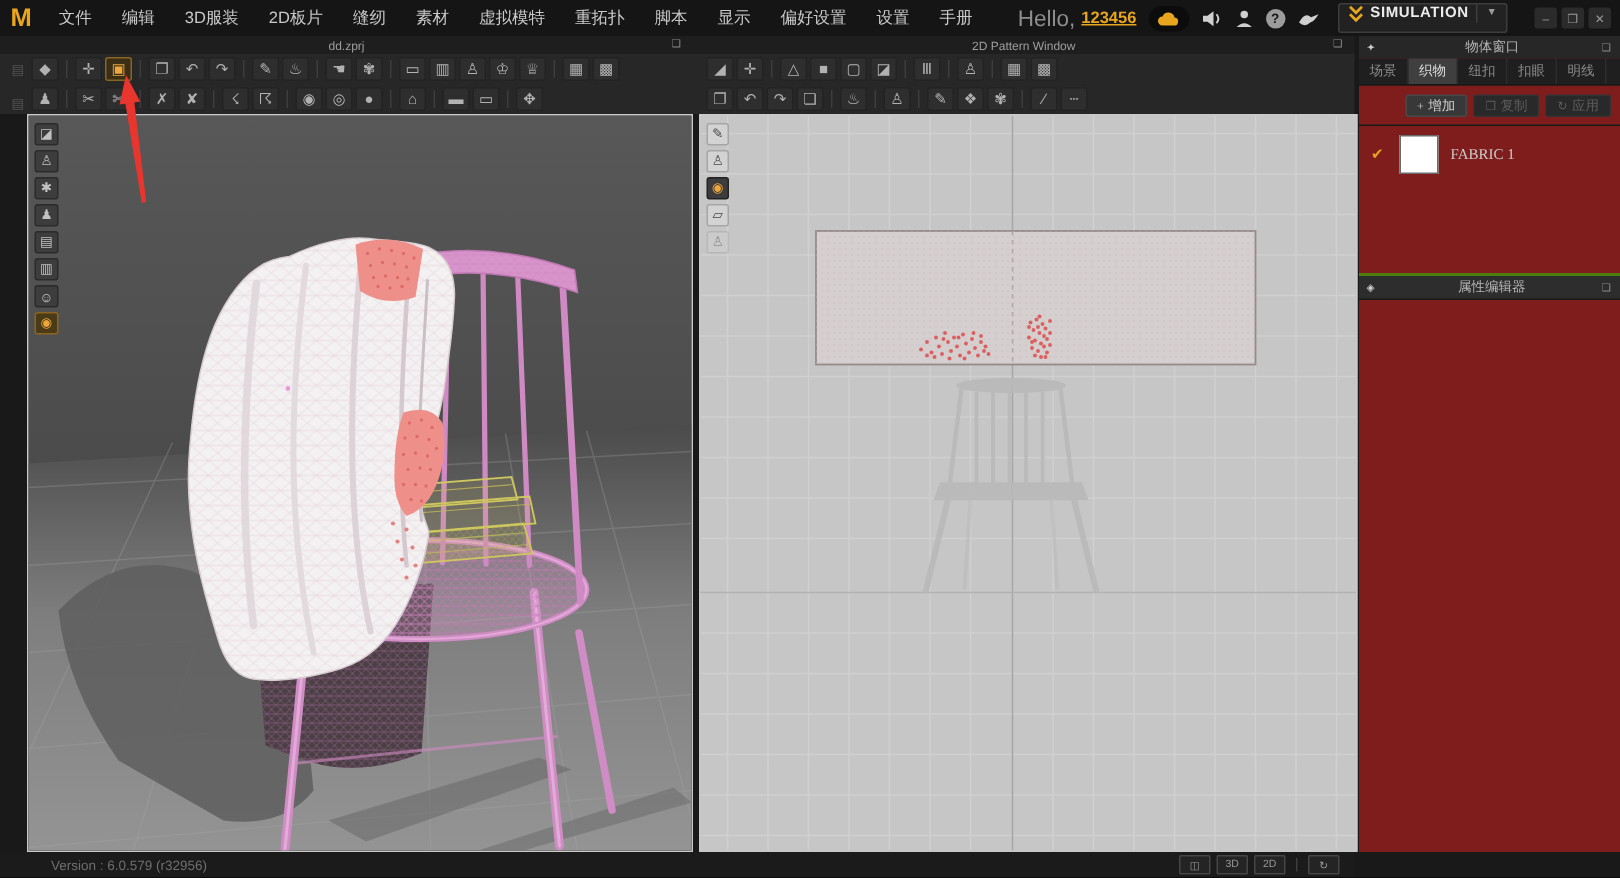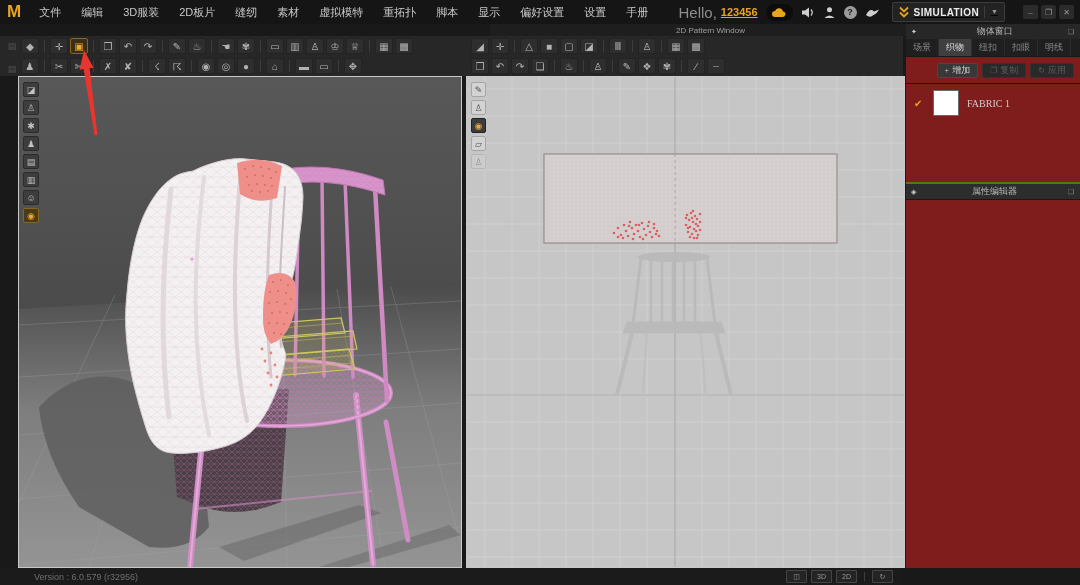--- a/index.html
+++ b/index.html
@@ -11,32 +11,32 @@
   .logo{color:#e8a51e;font-weight:bold;font-size:17px;padding:0 8px 0 7px;line-height:24px;}
   .menu{display:flex;}
   .menu-item{color:#c9c9c9;font-size:11px;padding:12px 10px;line-height:24px;cursor:default;}
   .mb-right{margin-left:auto;display:flex;align-items:center;gap:8px;padding-right:6px;}
   .greeting{color:#8d8d8d;font-size:15px;}
   .username{color:#e8a51e;font-weight:bold;font-size:11px;margin-left:-4px;text-decoration:underline;}
   .pill{width:27px;height:17px;background:#0c0c0c;border-radius:9px;display:flex;align-items:center;justify-content:center;}
   .hicon{display:flex;align-items:center;justify-content:center;color:#cfcfcf;}
   .help{width:13px;height:13px;border-radius:50%;background:#9c9c9c;color:#181818;font-size:9px;
         font-weight:bold;display:flex;align-items:center;justify-content:center;}
-  .simbtn{display:flex;align-items:center;gap:5px;background:#222;border:1px solid #3d3d3d;
-          border-radius:2px;height:18px;padding:0 6px;margin-left:4px;text-decoration:underline;}
+  .simbtn{display:flex;align-items:flex-start;gap:5px;background:#222;border:1px solid #3d3d3d;
+          border-radius:2px;height:18px;padding:0 6px;margin-left:4px;}
   .simlabel{color:#ececec;font-size:10px;font-weight:bold;letter-spacing:.4px;}
   .simdd{color:#999;font-size:7px;border-left:1px solid #3d3d3d;padding-left:6px;height:12px;line-height:12px;}
   .wc{display:flex;gap:3px;margin-left:10px;}
   .wcb{width:15px;height:14px;background:#2b2b2b;border-radius:2px;color:#9a9a9a;font-size:8px;
        display:flex;align-items:center;justify-content:center;}
   
   .caption{position:absolute;top:24px;height:12px;background:#1e1e1e;color:#9f9f9f;font-size:8px;
            display:flex;align-items:center;justify-content:center;}
   .cap-left{left:0;width:462px;}
-  .cap-right{left:490px;width:441px;}
+  .cap-right{left:462px;width:441px;}
   .cap-pop{position:absolute;right:8px;top:2px;color:#8a8a8a;font-size:7px;line-height:8px;}
   
   .toolbar{position:absolute;top:36px;height:40px;background:#272727;box-sizing:border-box;}
   .tb-left{left:0;width:462px;padding-left:20px;}
   .tb-right{left:462px;width:441px;padding-left:8px;}
   .trow{display:flex;align-items:center;height:20px;}
   .tool-btn{width:18px;height:16px;margin:0 1px;display:flex;align-items:center;justify-content:center;
             color:#b2b2b2;font-size:10px;background:#2e2e2e;border:1px solid #232323;border-radius:2px;
             box-sizing:border-box;cursor:default;}
   .tool-btn.active{color:#eda73c;border-color:#8a6420;background:#3a2f16;}
@@ -144,20 +144,24 @@
         <span class="simdd">▼</span>
       </span>
       <span class="wc">
           <span class="wcb">–</span>
           <span class="wcb">❐</span>
           <span class="wcb">✕</span>
         </span>
     </div>
   </div>
 
+  <div class="caption cap-left">
+    <span>dd.zprj</span>
+    <span class="cap-pop">❏</span>
+  </div>
   <div class="caption cap-right">
     <span>2D Pattern Window</span>
     <span class="cap-pop">❏</span>
   </div>
 
   <div class="dock">
       <span class="tool-btn">▤</span>
       <span class="tool-btn">▤</span>
     </div>
 

